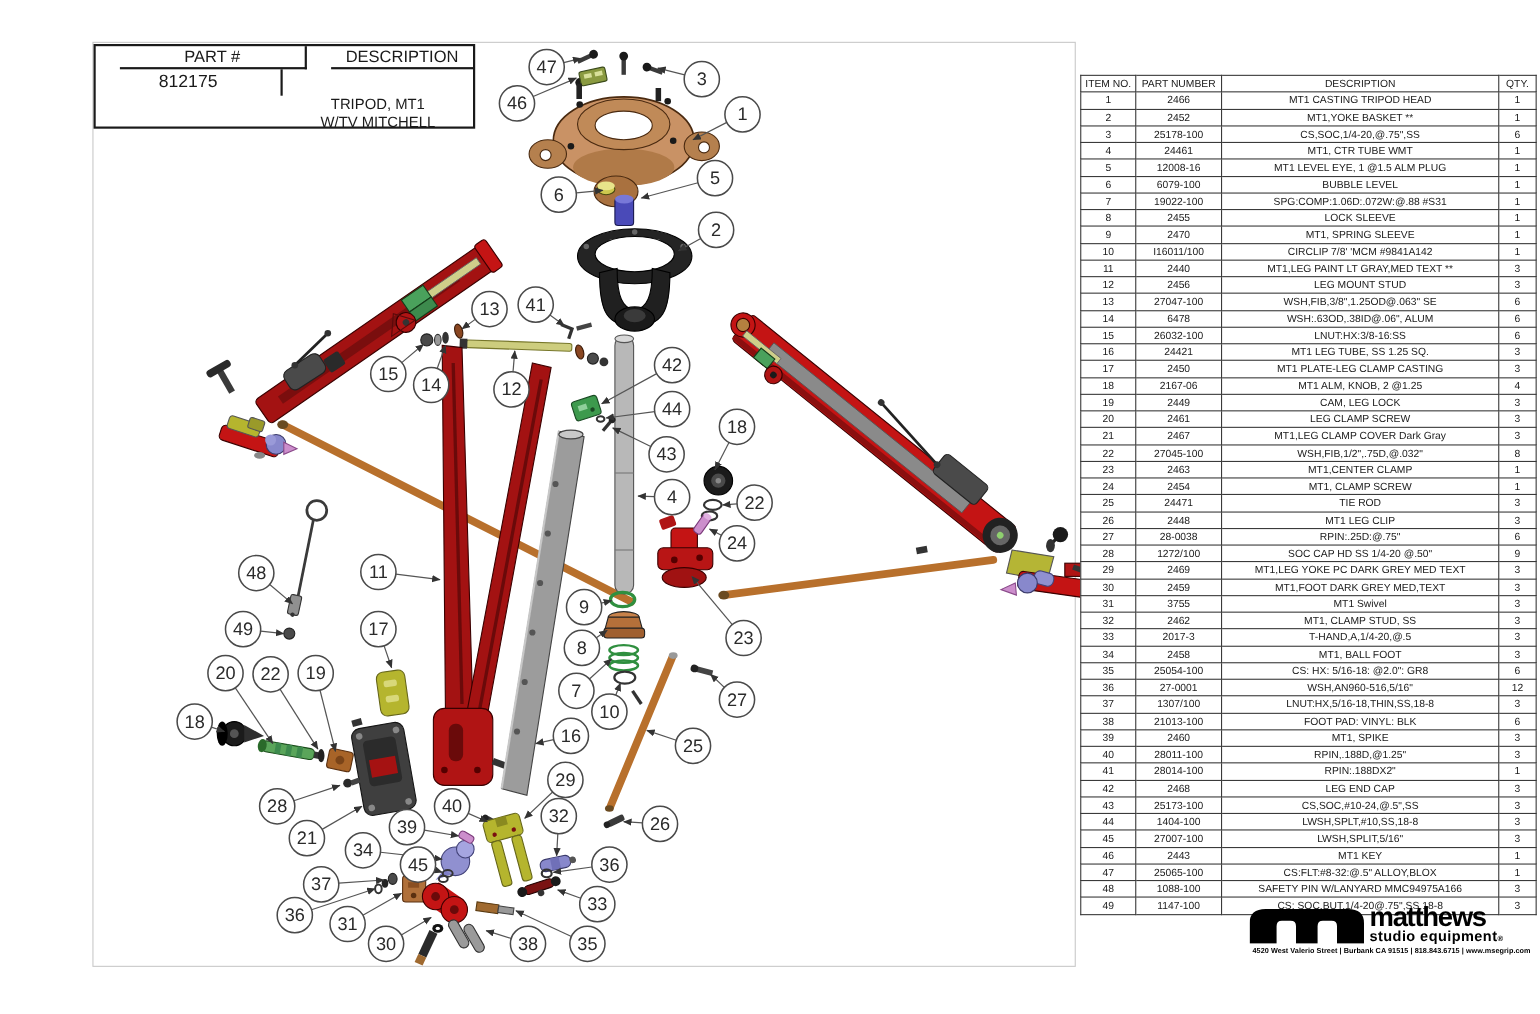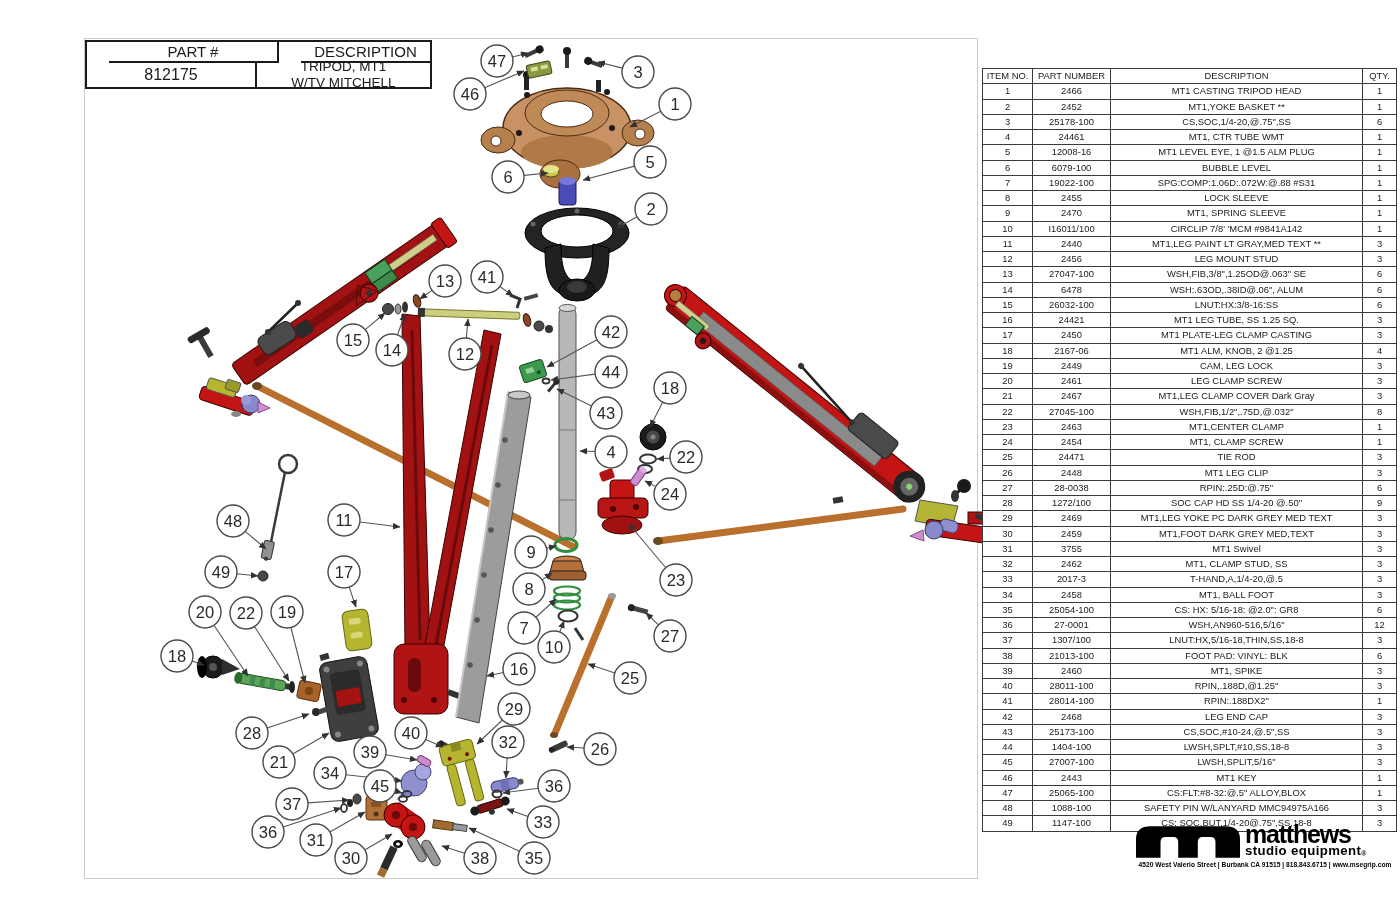--- a/index.html
+++ b/index.html
@@ -10,21 +10,21 @@
   .bubble{fill:#fff;stroke:var(--callout-stroke,#4a4a4a);stroke-width:1.4;}
   .bubble-num{font-size:16.5px;fill:#2a2a2a;text-anchor:middle;font-family:"Liberation Sans",sans-serif;}
   
   .tblock{position:absolute;left:85px;top:40px;width:343px;border:2px solid #1a1a1a;background:#fff;}
   .tb-row{display:flex;}
   .tb-c1{width:168px;border-right:2px solid #1a1a1a;}
   .tb-c2{flex:1;}
   .tb-head .tb-cell{height:19px;line-height:19px;font-size:15px;text-align:center;border-bottom:2px solid #1a1a1a;margin-left:22px;}
   .tb-body .tb-cell{height:24px;display:flex;align-items:center;justify-content:center;text-align:center;}
   .tb-val{font-size:16px;}
-  .tb-desc{font-size:13.5px;line-height:1.15;padding:0 28px;}
+  .tb-desc{font-size:13.5px;line-height:1.15;padding:0 28px;margin-top:28px;}
   
   .pt{position:absolute;left:982px;top:40px;width:414px;border-collapse:collapse;table-layout:fixed;background:#fff;margin-top:28px;}
   .pt th,.pt td{border:1px solid #3a3a3a;font-size:9.4px;font-weight:400;text-align:center;
     padding:0 2px;height:14.26px;line-height:1.05;white-space:nowrap;overflow:hidden;}
   .pt col.c1{width:50px}.pt col.c2{width:78px}.pt col.c3{width:252px}.pt col.c4{width:34px}
   
   .logo{position:absolute;left:1136px;top:824px;width:258px;color:#000;}
   .logo-top{display:flex;align-items:center;}
   .logo-m{width:104px;height:34px;flex:none;}
   .logo-words{margin-left:5px;}

